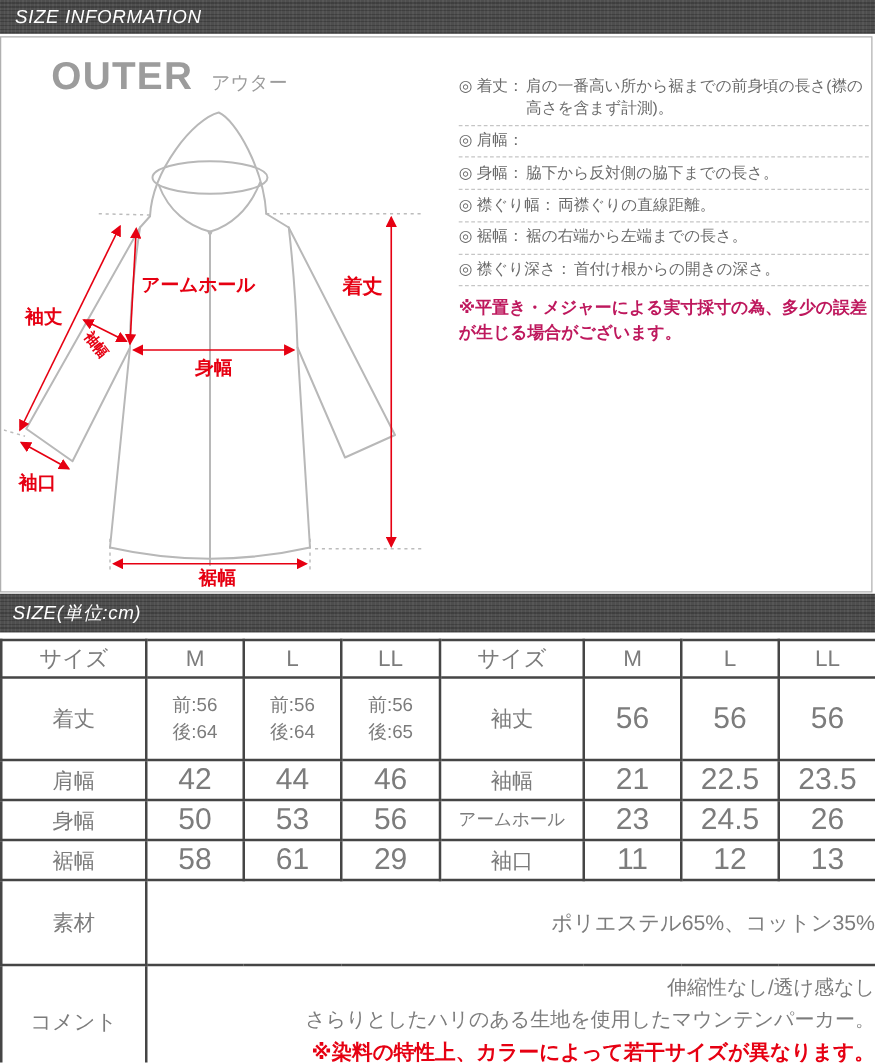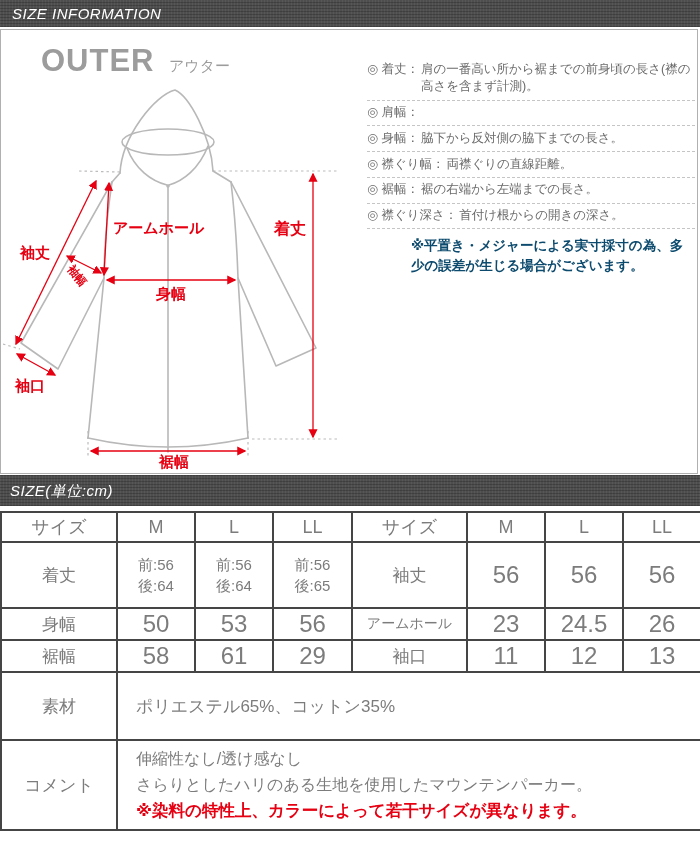--- a/index.html
+++ b/index.html
@@ -31,37 +31,37 @@
   .diagram text{font-family:"Liberation Sans","DejaVu Sans",sans-serif;font-weight:bold;fill:#e60012;}
 
   .defs-block{position:absolute;left:366px;top:27px;width:328px;}
   .def-item{
     display:flex;align-items:flex-start;
     font-size:12.5px;line-height:1.42;color:#6b6b6b;
     padding:3.5px 0;border-bottom:1px dashed #c5c5c5;
   }
   .def-item .dl{white-space:nowrap;margin-right:2px;}
   .measure-note{
-    margin-top:7px;color:#0c4a6e;font-weight:bold;
-    font-size:13.5px;line-height:1.45;margin-left:44px;
+    margin-top:7px;color:#be185d;font-weight:bold;
+    font-size:13.5px;line-height:1.45;
   }
 
   .tbl-wrap{position:absolute;left:0;top:511px;width:700px;}
   table{border-collapse:collapse;table-layout:fixed;width:700px;}
   th,td{border:2px solid #454545;text-align:center;vertical-align:middle;
         color:#7c7c7c;font-weight:normal;padding:0;}
   tr.hrow{height:30px;}
   tr.r1{height:66px;} tr.r2,tr.r3,tr.r4{height:32px;}
   tr.rmat{height:68px;} tr.rcom{height:90px;}
   .sz-h{font-size:18px;}
   .lbl{font-size:17px;}
   .lbl-sm{font-size:14px;}
   .val{font-size:24px;}
   .val2{font-size:15px;line-height:1.4;display:block;}
-  .left-cell{text-align:left;padding-left:18px;font-size:17px;}
+  .left-cell{text-align:right;padding-left:18px;font-size:17px;}
   .com-line{font-size:16px;line-height:1.6;color:#7c7c7c;}
   .com-note{font-size:16.5px;line-height:1.6;color:#e60012;font-weight:bold;}
 </style>
 </head>
 <body>
 
 <div class="texbar top-bar">
   <span>SIZE INFORMATION</span>
 </div>
 
@@ -190,20 +190,30 @@
     </td>
     <td>
       <span class="val2">前:56</span>
       <span class="val2">後:65</span>
     </td>
     <th class="lbl">袖丈</th>
     <td class="val">56</td>
     <td class="val">56</td>
     <td class="val">56</td>
   </tr>
+  <tr class="r2">
+    <th class="lbl">肩幅</th>
+    <td class="val">42</td>
+    <td class="val">44</td>
+    <td class="val">46</td>
+    <th class="lbl">袖幅</th>
+    <td class="val">21</td>
+    <td class="val">22.5</td>
+    <td class="val">23.5</td>
+  </tr>
   <tr class="r3">
     <th class="lbl">身幅</th>
     <td class="val">50</td>
     <td class="val">53</td>
     <td class="val">56</td>
     <th class="lbl-sm">アームホール</th>
     <td class="val">23</td>
     <td class="val">24.5</td>
     <td class="val">26</td>
   </tr>

